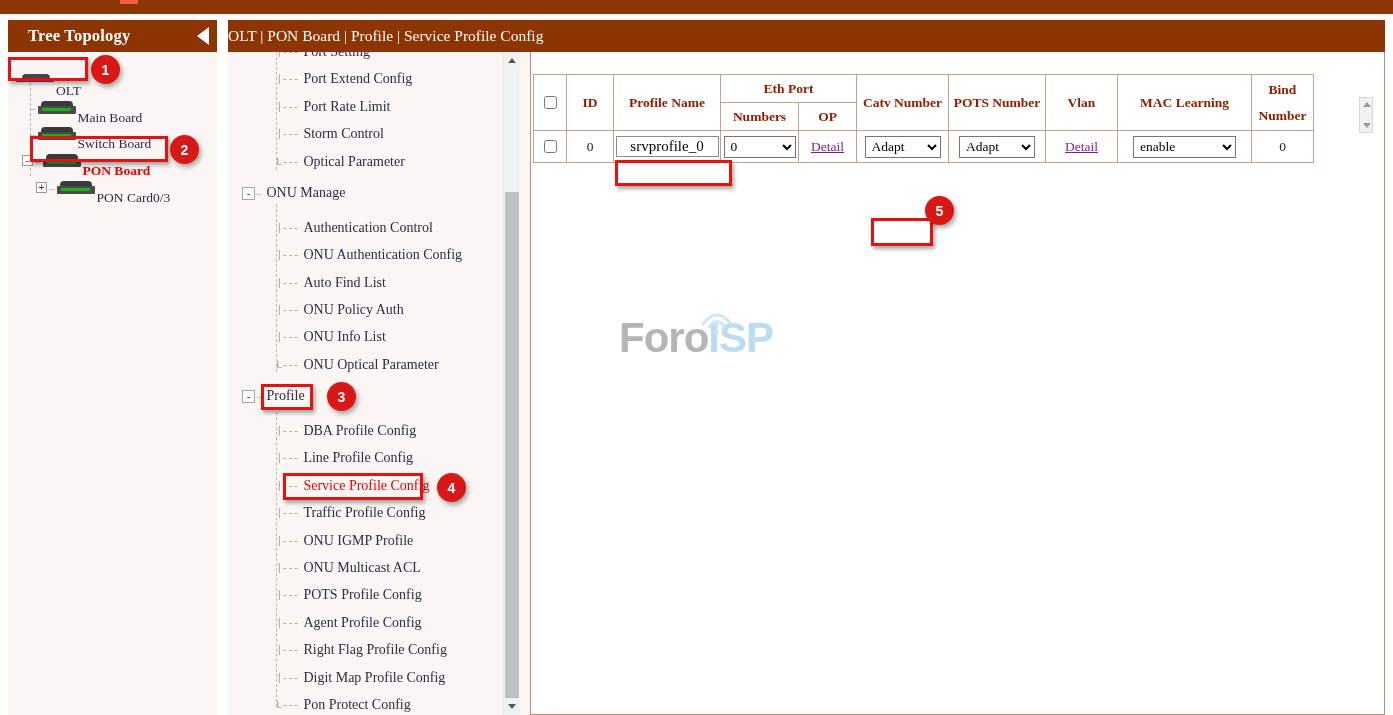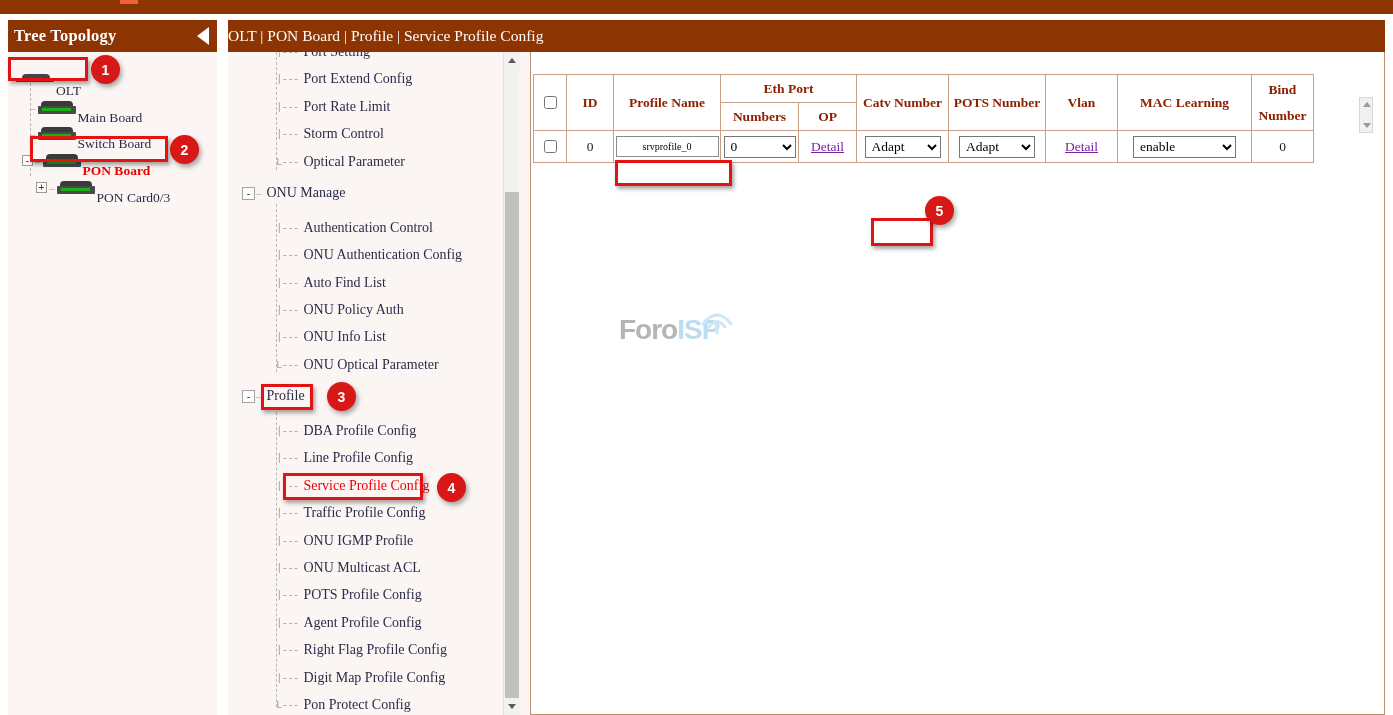--- a/index.html
+++ b/index.html
@@ -26,21 +26,21 @@
   .tree-panel {
     position:absolute; left:8px; top:20px; width:209px; height:695px;
     background:#fbf6f3;
   }
   .tree-head {
     position:relative; width:209px; height:32px;
     background:#8c3503; color:#fff;
     font-weight:bold; font-size:16.5px;
     display:flex; align-items:center;
   }
-  .tree-head-title { padding-left:6px; letter-spacing:.2px; }
+  .tree-head-title { padding-left:20px; letter-spacing:.2px; }
   .collapse-arrow {
     position:absolute; right:8px; top:50%; transform:translateY(-50%);
     width:0;height:0;
     border-top:9px solid transparent;
     border-bottom:9px solid transparent;
     border-right:12px solid #ffffff;
     cursor:pointer;
   }
   .tree-body { position:relative; width:209px; height:663px; background:#fbf6f3; }
 
@@ -140,21 +140,21 @@
     height:28px;
   }
   .hdr-row1 th { height:37px; }
   .hdr-row2 th { height:33px; }
   table.grid td { height:32px; color:#1c1c1c; }
 
   .cb { width:13px;height:13px; cursor:pointer; vertical-align:middle; }
   .lnk { color:#7b1fa2; text-decoration:underline; font-size:13.5px; cursor:pointer; }
 
   input.pname {
-    width:103px; height:21px; font-size:10px; text-align:center;
+    width:103px; height:21px; font-size:15px; text-align:center;
     border:1px solid #8a8a8a; background:#fff; color:#000;
     font-family:"Liberation Serif",serif; outline:none;
   }
   select.sel {
     height:22px; font-size:13.5px; border:1px solid #767676;
     background:#fff; color:#000; font-family:"Liberation Serif",serif;
     padding-left:2px; cursor:pointer;
   }
   select.w70 { width:72px; } select.w76 { width:76px; } select.w100 { width:103px; }
 
@@ -174,21 +174,21 @@
     min-width:66px; height:25px; font-size:14px;
     font-family:"Liberation Serif",serif;
     border:1px solid #949494; background:#f2f2f2; color:#111; cursor:pointer;
     padding:0 12px; border-radius:2px;
   }
   button.btn[disabled] { color:#a6a6a6; background:#f4f4f4; border-color:#c4c4c4; cursor:default; }
 
   
   .wmark {
     position:absolute; left:88px; top:262px; width:180px; height:60px;
-    font-family:"Liberation Sans", sans-serif; font-weight:bold; font-size:28px;
+    font-family:"Liberation Sans", sans-serif; font-weight:bold; font-size:42px;
     letter-spacing:-1px; user-select:none;
   }
   .wm-foro { color:#b5b5b5; }
   .wm-isp  { color:#bcdcf0; }
   .wm-ant  { position:absolute; left:78px; top:-6px; width:40px; height:26px; }
 
   
   .redbox {
     position:absolute; border:3px solid #e11313; background:transparent;
     box-shadow:2px 3px 4px rgba(0,0,0,.35); z-index:40; pointer-events:none;

